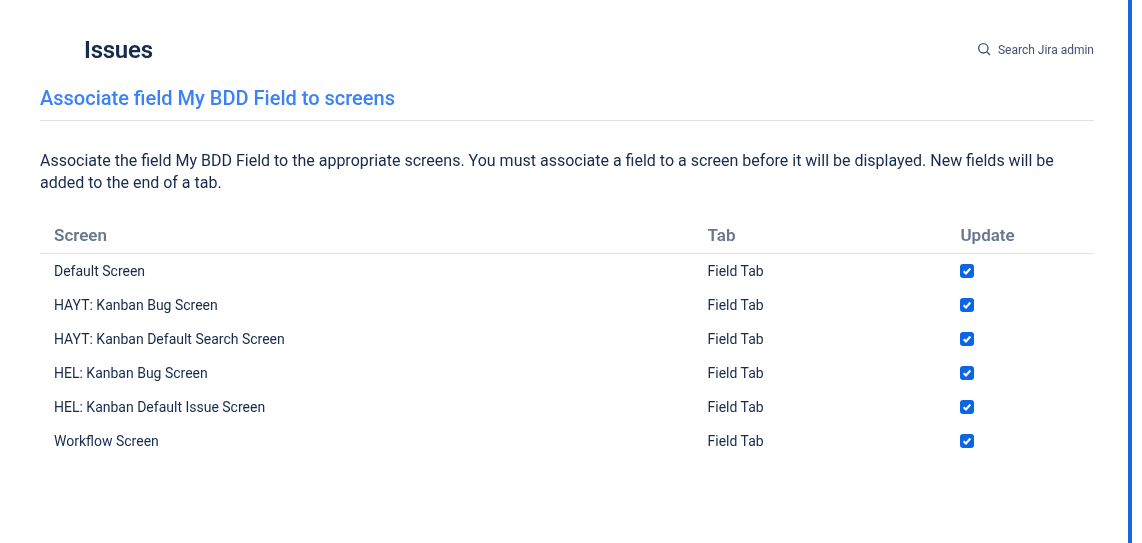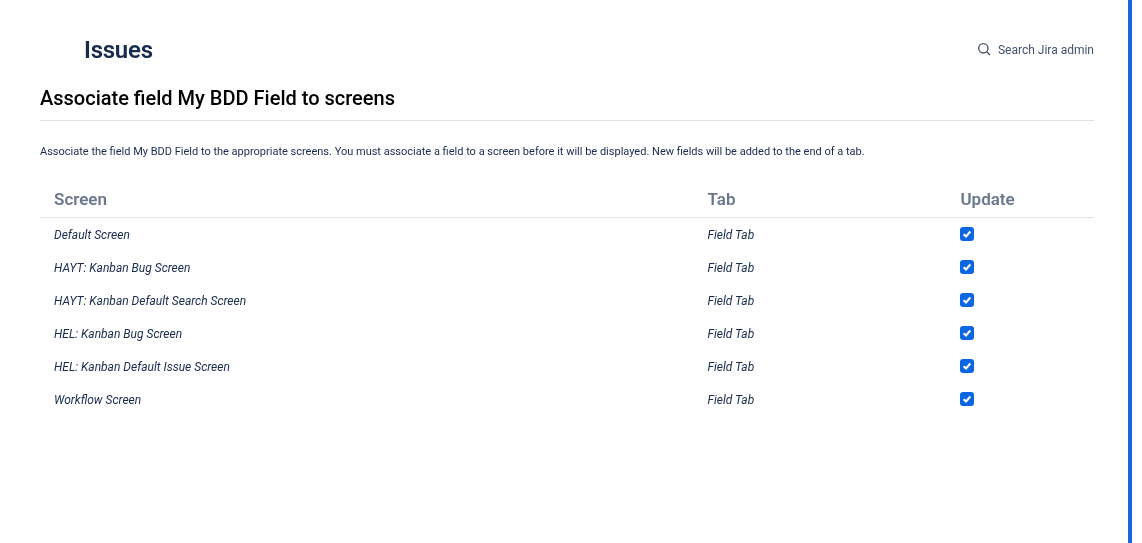--- a/index.html
+++ b/index.html
@@ -49,49 +49,48 @@
       font-size: 12px;
       cursor: pointer;
     }
     .search-admin svg {
       width: 16px;
       height: 16px;
     }
     .section-title {
       font-size: 20px;
       font-weight: 500;
-      color: #000000;
+      color: #3b82f6;
       padding-bottom: 10px;
       border-bottom: 1px solid #DFE1E6;
-      margin-bottom: 23px;
+      margin-bottom: 29px;
     }
     .description {
-      font-size: 11px;
+      font-size: 16px;
       color: #172B4D;
       margin-bottom: 22px;
       line-height: 1.4;
     }
     table {
       width: 100%;
       border-collapse: collapse;
     }
     thead th {
       text-align: left;
       font-size: 17px;
       font-weight: 600;
       color: #6B778C;
       padding: 8px 10px 8px 14px;
       border-bottom: 1px solid #DFE1E6;
     }
     tbody td {
-      font-size: 12px;
+      font-size: 14px;
       color: #172B4D;
       padding: 9px 10px 9px 14px;
       vertical-align: middle;
-      font-style: italic;
     }
     .col-screen {
       width: 62%;
     }
     .col-tab {
       width: 24%;
     }
     .col-select {
       width: 14%;
     }

